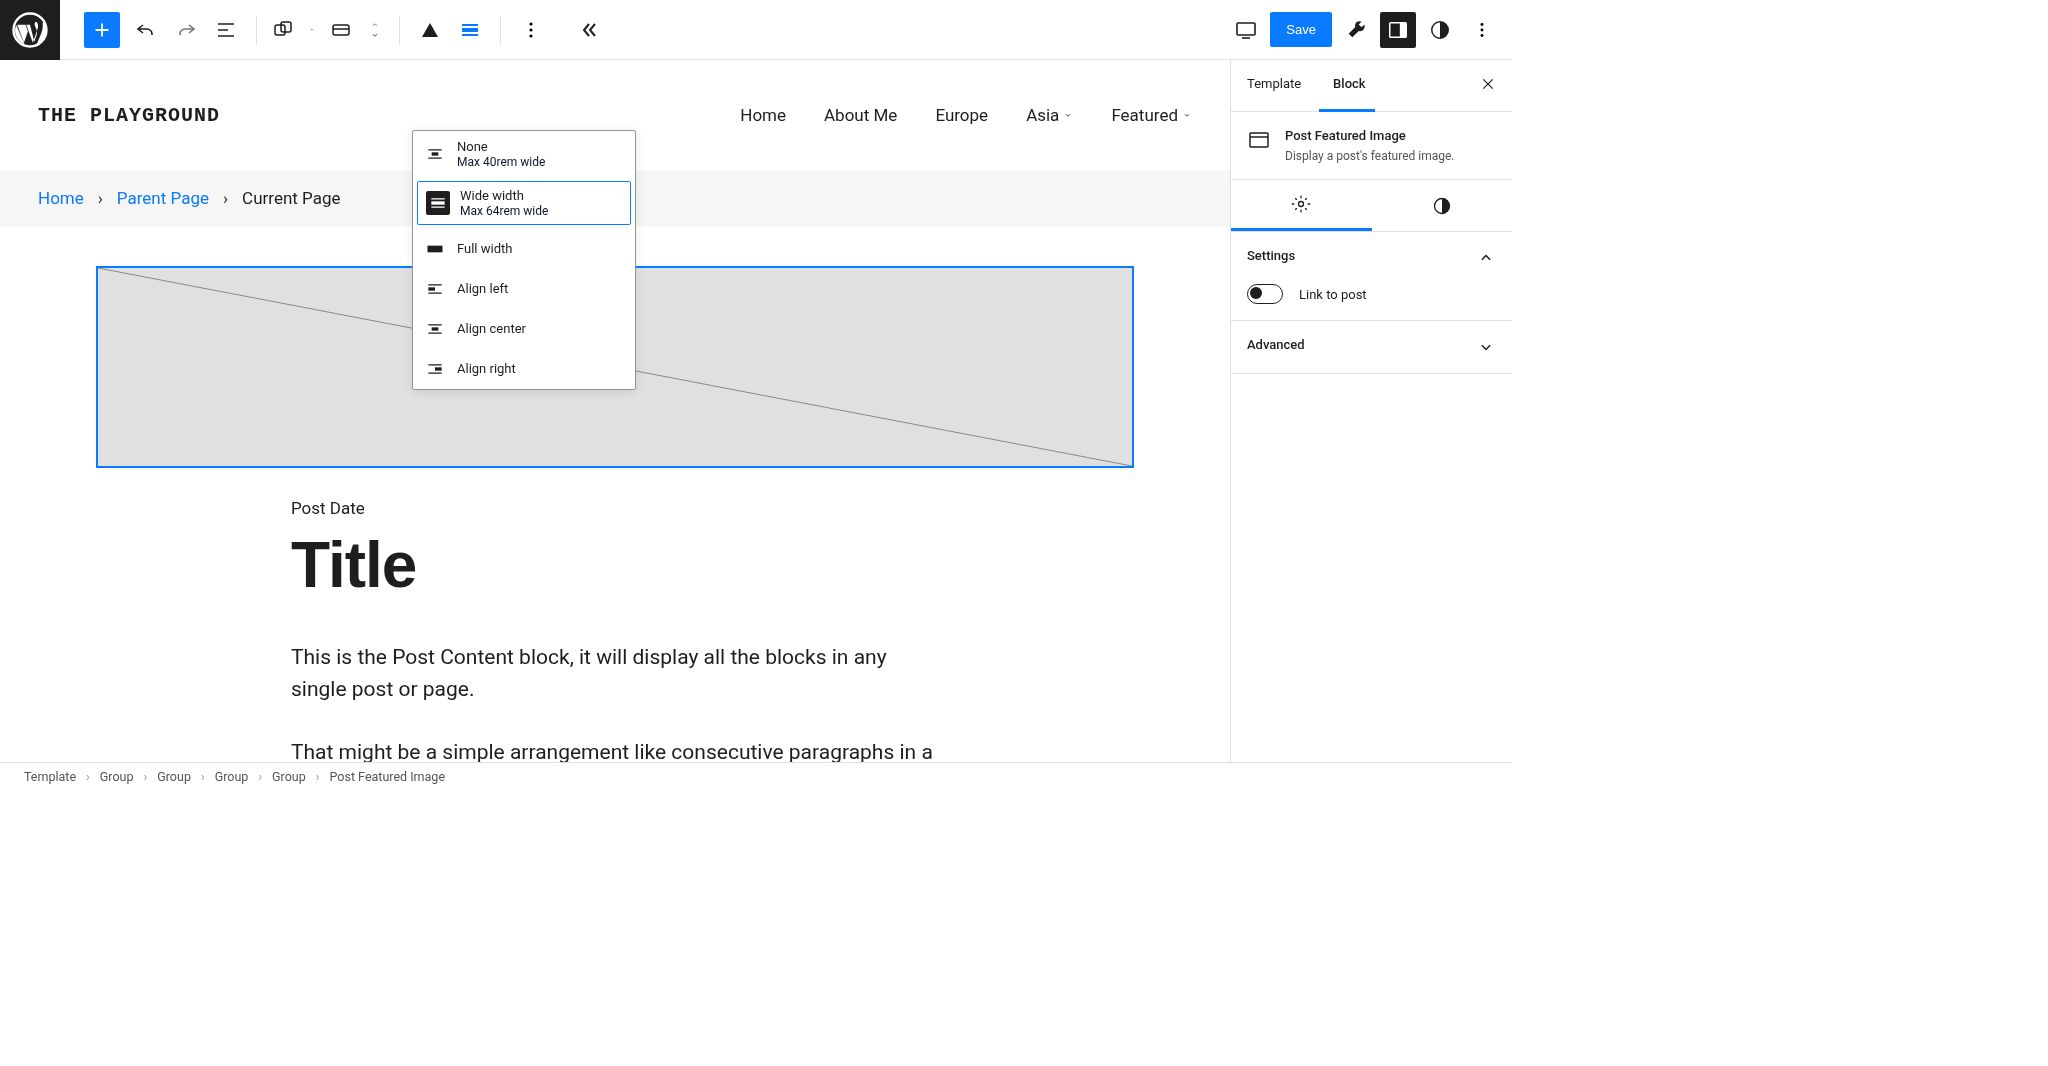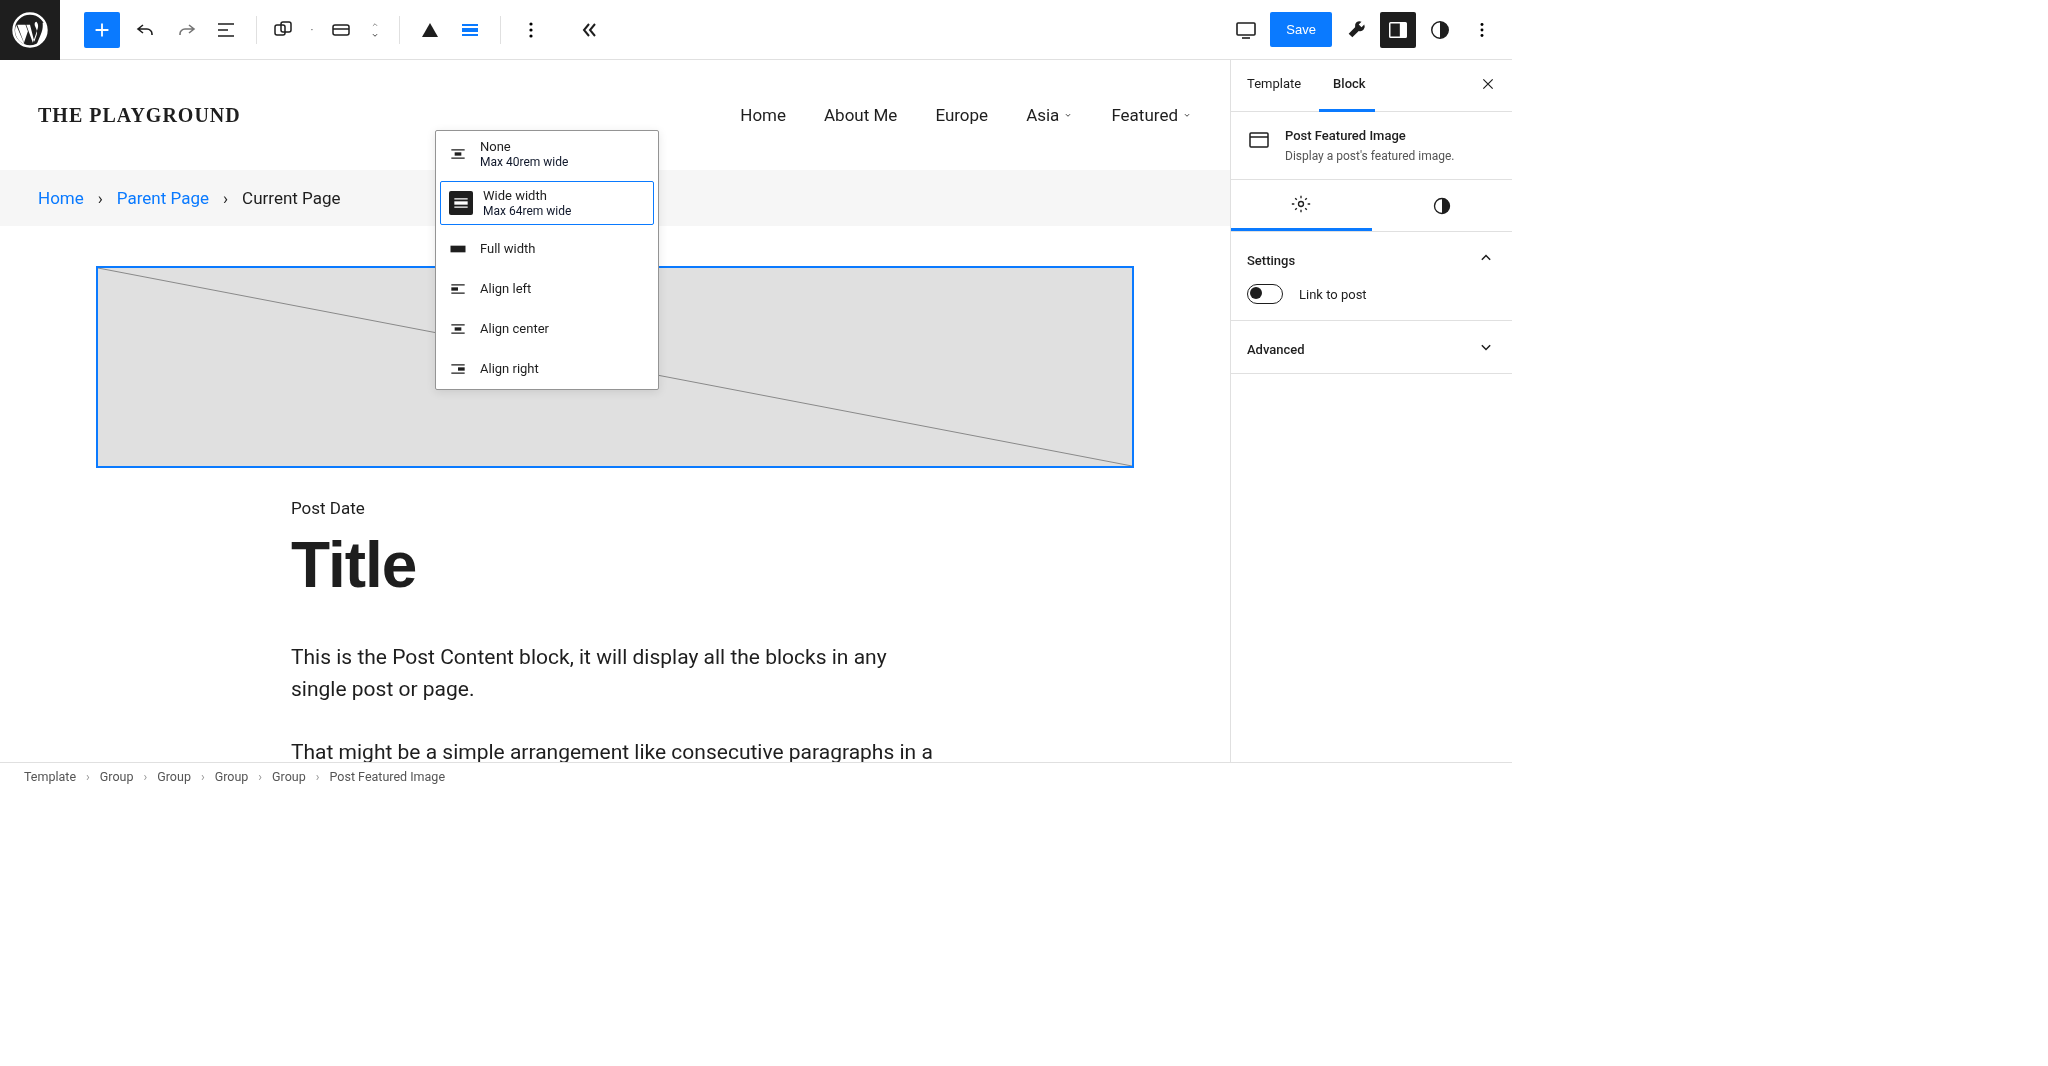--- a/index.html
+++ b/index.html
@@ -22,59 +22,59 @@
   .icon-btn { width:36px; height:36px; display:flex; align-items:center; justify-content:center; cursor:pointer; border-radius:2px;}
   .icon-btn.active { background:#1e1e1e; color:#fff;}
 
   
   .workspace { display:flex; height: calc(100% - 60px - 28px); }
   .canvas { flex: 1; overflow: hidden; position:relative; background:#fff;}
   .sidebar { width: 282px; border-left:1px solid #e0e0e0; display:flex; flex-direction:column; }
 
   
   .site-header { display:flex; align-items:center; justify-content:space-between; padding: 0 38px; height: 110px;}
-  .site-title { font-size: 20px; font-weight:700; letter-spacing:1px; font-family: Liberation Serif, serif;}
+  .site-title { font-size: 20px; font-weight:700; letter-spacing:1px; font-family: Liberation Mono, monospace;}
   .nav { display:flex; gap:38px; align-items:center; font-size:17px;}
   .nav-item { cursor:pointer; display:flex; align-items:center; gap:4px;}
 
   .breadcrumb-bar { background:#f6f6f6; padding: 18px 38px; font-size:17px; display:flex; gap:14px;}
   .breadcrumb-bar a { color:#0a7aff; text-decoration:none;}
   .breadcrumb-bar .sep2 { color:#1e1e1e;}
 
   .content-area { padding: 40px 0 0 0; }
   .featured { margin: 0 96px; height: 202px; background:#e0e0e0; border: 2px solid #0a7aff; position:relative; overflow:hidden;}
   .featured svg { position:absolute; top:0; left:0; width:100%; height:100%;}
   .post-inner { width: 648px; margin: 30px auto 0 auto;}
   .post-date { font-size: 17px; }
   .post-title { font-size: 64px; font-weight: 800; font-family: Arial, sans-serif; margin-top: 10px; letter-spacing:-1px;}
   .post-body { font-size: 21px; line-height:1.5; margin-top:40px;}
   .post-body p { margin-bottom: 32px;}
 
   
-  .popover { position:absolute; top: 70px; left: 435px; width: 224px; background:#fff; border:1px solid #949494; border-radius:2px; box-shadow: 0 2px 10px rgba(0,0,0,.1); z-index:50;}
+  .popover { position:absolute; top: 70px; left: 412px; width: 224px; background:#fff; border:1px solid #949494; border-radius:2px; box-shadow: 0 2px 10px rgba(0,0,0,.1); z-index:50;}
   .pop-item { display:flex; align-items:center; gap:10px; padding: 8px 10px; cursor:pointer; position:relative;}
   .pop-item .mini-icon { width:24px; height:24px; display:flex; align-items:center; justify-content:center;}
   .pop-item .labels { display:flex; flex-direction:column; line-height:1.2;}
   .pop-item .sub { color:#0f172a; font-size:12px;}
   .pop-item.selected { border:1.5px solid #0a7aff; border-radius:2px; margin:4px; padding:6px 8px;}
   .pop-item.selected .mini-icon { background:#1e1e1e; color:#fff; border-radius:2px;}
 
   
   .side-tabs { display:flex; border-bottom:1px solid #e0e0e0; position:relative;}
   .side-tab { flex:0 0 auto; padding: 16px 16px; font-size:13px; cursor:pointer;}
   .side-tab.active { font-weight:500; }
   .side-tab.active::after { content:""; position:absolute; bottom:-1px; height:3px; background:#0a7aff; left:88px; width:56px;}
   .side-close { margin-left:auto; padding: 16px; cursor:pointer;}
   .side-block-head { padding: 16px; display:flex; gap:14px; border-bottom:1px solid #e0e0e0;}
   .side-block-head .txt .t { font-weight:500; font-size:13px;}
   .side-block-head .txt .d { font-size:12px; color:#555; margin-top:6px;}
   .sub-tabs { display:flex; border-bottom:1px solid #e0e0e0; }
   .sub-tab { flex:1; display:flex; align-items:center; justify-content:center; padding:14px 0; cursor:pointer;}
   .sub-tab.active { border-bottom: 3px solid #0a7aff;}
-  .panel-section { padding: 16px; border-bottom:1px solid #e0e0e0; display:flex; align-items:flex-end; justify-content:space-between;}
+  .panel-section { padding: 16px; border-bottom:1px solid #e0e0e0; display:flex; align-items:flex-start; justify-content:space-between;}
   .panel-section .hdr { font-weight:500;}
   .toggle-row { padding: 0 16px 16px 16px; display:flex; align-items:center; gap:16px; border-bottom:1px solid #e0e0e0;}
   .toggle { width:36px; height:20px; border:1.5px solid #1e1e1e; border-radius:999px; position:relative; cursor:pointer;}
   .toggle::after { content:""; width:12px; height:12px; background:#1e1e1e; border-radius:50%; position:absolute; top:2px; left:2px;}
 
   
   .footer { height:28px; border-top:1px solid #e0e0e0; display:flex; align-items:center; padding: 0 24px; font-size:12.5px; color:#555; gap:10px; background:#fff; position:absolute; bottom:0; left:0; right:0;}
   .footer .ch { color:#999;}
 
   .chev { width:10px; height:10px; }

